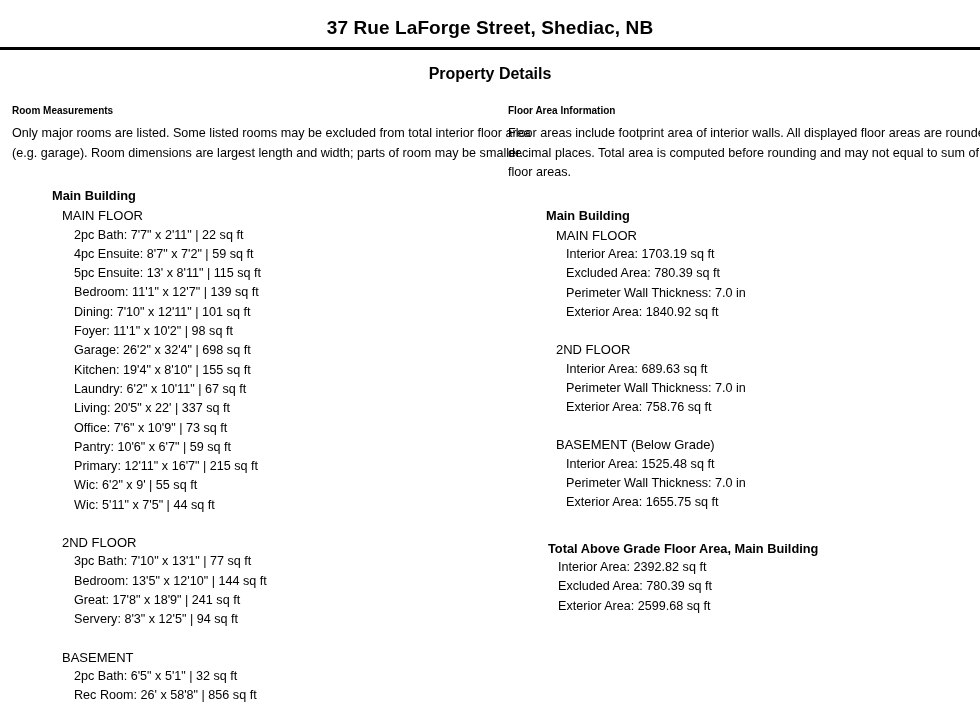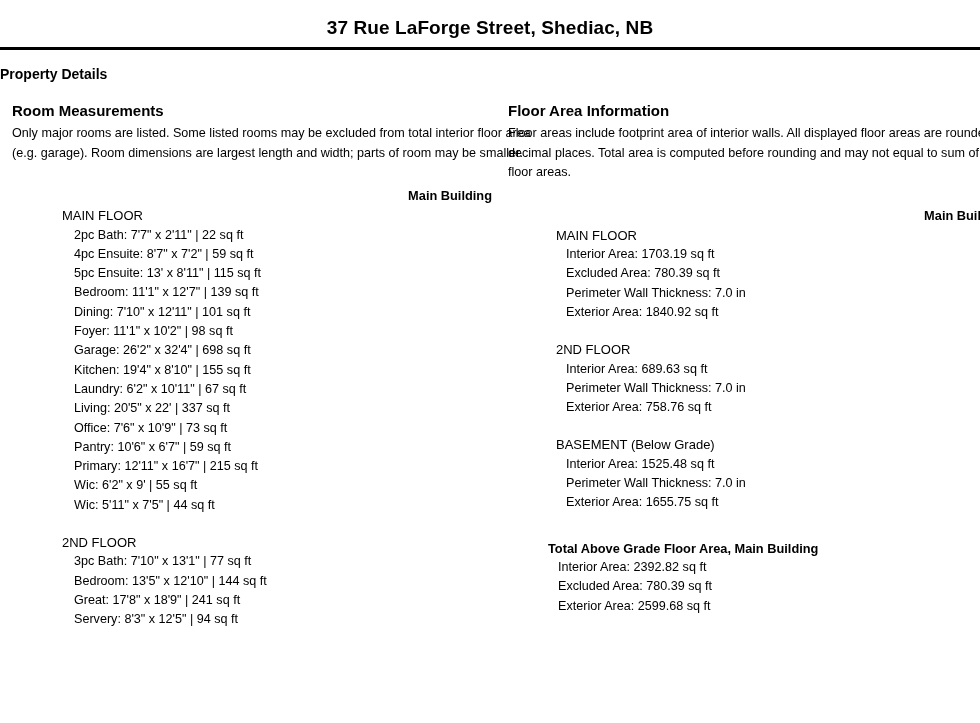--- a/index.html
+++ b/index.html
@@ -34,22 +34,22 @@
     line-height: 22px;
   }
   .title-rule {
     margin-top: 8px;
     border: 0;
     border-top: 3px solid #000000;
     height: 0;
     width: 100%;
   }
   .doc-subtitle {
-    text-align: left;
-    font-size: 14px;
+    text-align: center;
+    font-size: 16px;
     font-weight: bold;
     margin: 0;
     padding-top: 8px;
     line-height: 16px;
   }
 
   
   .columns {
     position: relative;
     margin-top: 20px;
@@ -57,21 +57,21 @@
     height: 630px;
   }
   .col {
     position: absolute;
     top: 0;
   }
   .col-left  { left: 12px;  width: 480px; }
   .col-right { left: 508px; width: 500px; }
 
   .col-heading {
-    font-size: 15px;
+    font-size: 10px;
     font-weight: bold;
     margin: 0 0 4px 0;
     line-height: 18px;
   }
   .col-intro {
     font-size: 12.6px;
     line-height: 19.5px;
     margin: 0;
   }
   .col-intro .intro-line {
@@ -83,21 +83,20 @@
   .tree {
     margin-top: 23px;
     font-size: 12.8px;
     line-height: 19.3px;
   }
   .building-name {
     font-weight: bold;
     font-size: 12.8px;
     margin-left: 40px;
     line-height: 19.3px;
-    text-align: right;
   }
   .floor-block {
     margin-top: 1px;
   }
   .floor-block.spaced {
     margin-top: 18px;
   }
   .floor-name {
     margin-left: 50px;
     font-size: 13px;
@@ -169,20 +168,26 @@
         </div>
 
         <div class="floor-block spaced">
           <div class="floor-name">2ND FLOOR</div>
           <div class="entry">3pc Bath: 7'10" x 13'1" | 77 sq ft</div>
           <div class="entry">Bedroom: 13'5" x 12'10" | 144 sq ft</div>
           <div class="entry">Great: 17'8" x 18'9" | 241 sq ft</div>
           <div class="entry">Servery: 8'3" x 12'5" | 94 sq ft</div>
         </div>
 
+        <div class="floor-block spaced">
+          <div class="floor-name">BASEMENT</div>
+          <div class="entry">2pc Bath: 6'5" x 5'1" | 32 sq ft</div>
+          <div class="entry">Rec Room: 26' x 58'8" | 856 sq ft</div>
+
+        </div>
       </div>
     </div>
 
     <div class="col col-right right">
       <div class="col-heading">Floor Area Information</div>
       <div class="col-intro">
         <span class="intro-line">Floor areas include footprint area of interior walls. All displayed floor areas are rounded to two</span>
         <span class="intro-line">decimal places. Total area is computed before rounding and may not equal to sum of displayed</span>
         <span class="intro-line">floor areas.</span>
       </div>

